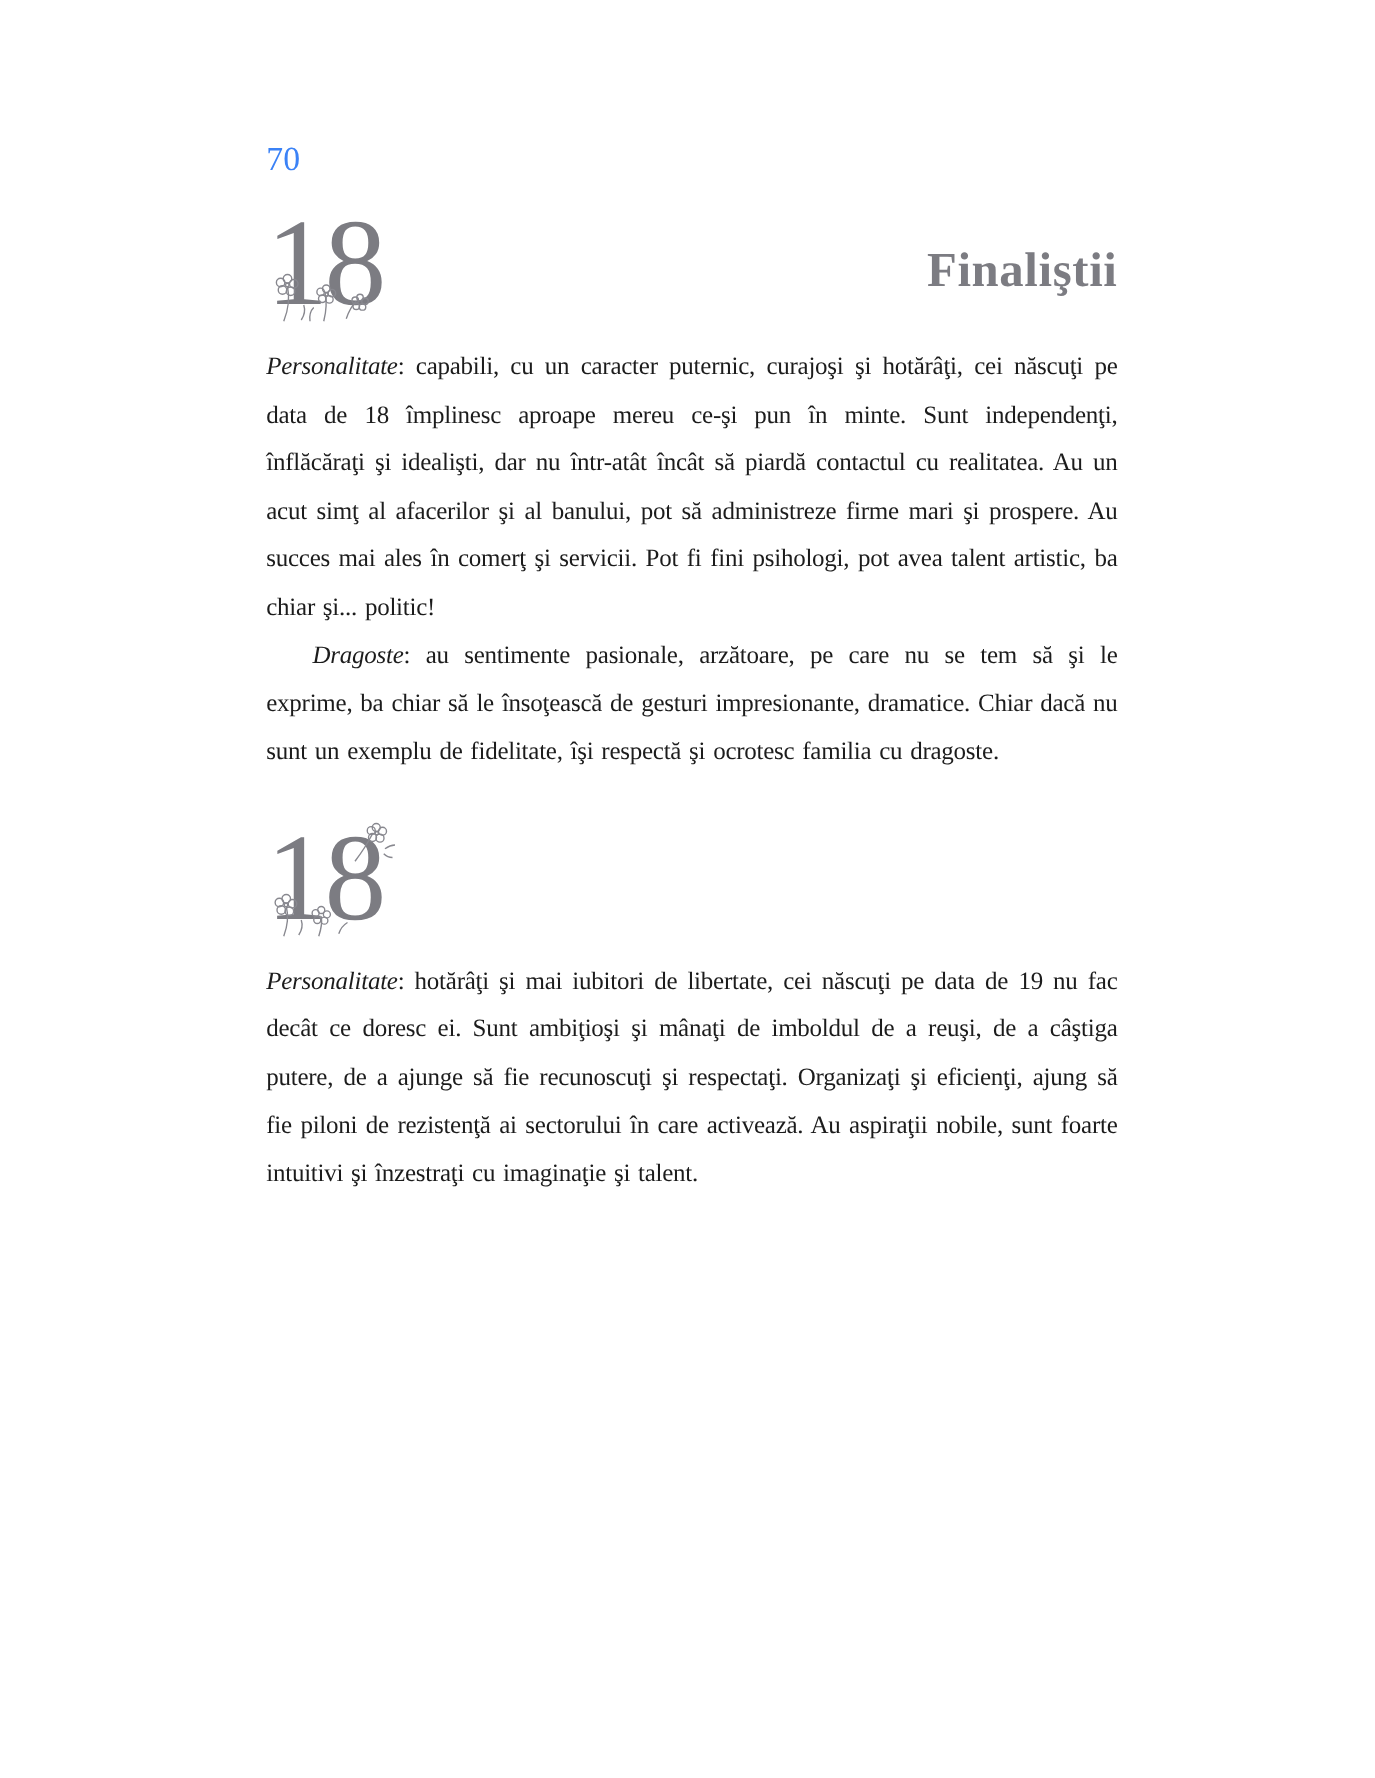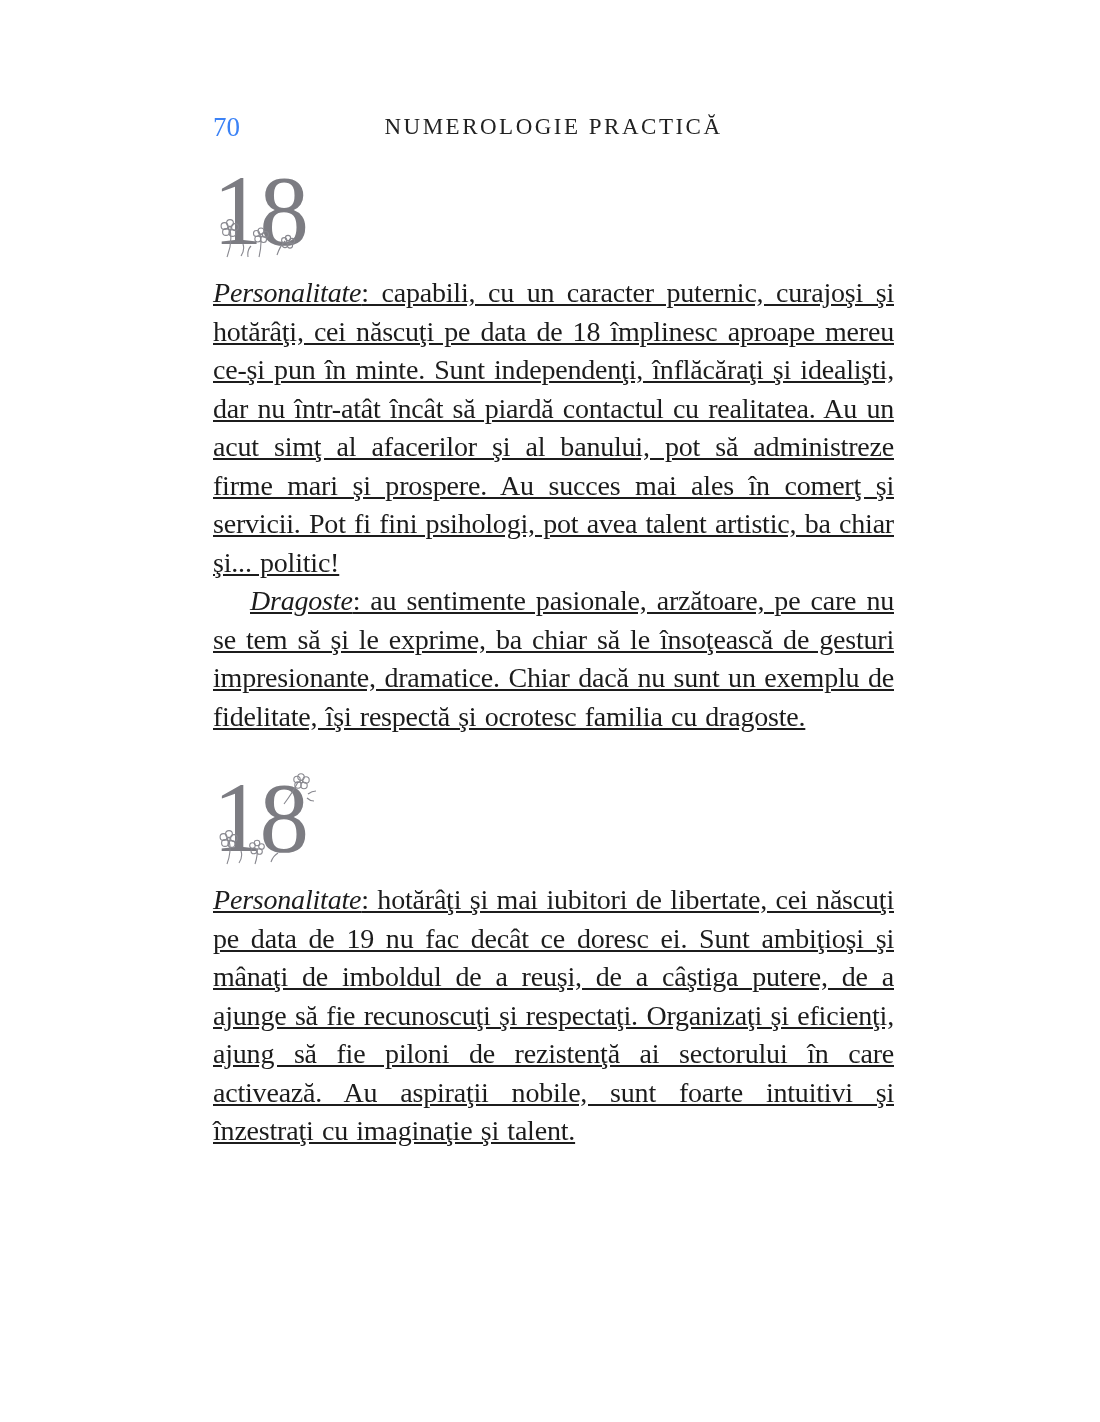--- a/index.html
+++ b/index.html
@@ -54,38 +54,36 @@
     font-weight: bold;
     color: #7c7c82;
     padding-bottom: 10px;
     padding-left: 8px;
     letter-spacing: 0.5px;
   }
   .body-text {
     margin-top: 25px;
   }
   .para {
-    font-size: 28px;
+    font-size: 20px;
     line-height: 38.5px;
     text-align: justify;
     letter-spacing: -0.2px;
     word-spacing: 1.5px;
-    text-decoration: underline;
   }
   .para.indented { text-indent: 37px; }
   .lead { font-style: italic; }
 </style>
 </head>
 <body>
 
 <div class="page-content">
 
   <div class="page-header">
     <span class="page-number">70</span>
-    <div class="running-title">NUMEROLOGIE PRACTICĂ</div>
   </div>
 
   <div class="section-heading first">
     <span class="big-number">
       <span>18</span>
       <svg class="ornament orn-bl" width="92" height="52" viewBox="0 0 92 52">
         <g stroke="#88888f" fill="none" stroke-width="1.1">
           <path d="M12 50 C16 40 17 32 15 22"></path>
           <circle cx="15" cy="16" r="3.4"></circle>
             <circle cx="20" cy="20" r="3.4"></circle>
@@ -103,20 +101,21 @@
           <path d="M62 48 C64 42 66 38 70 34"></path>
           <circle cx="73" cy="31" r="2.6"></circle>
             <circle cx="77" cy="34" r="2.6"></circle>
             <circle cx="75" cy="38.5" r="2.6"></circle>
             <circle cx="70" cy="38" r="2.6"></circle>
             <circle cx="69.2" cy="33.2" r="2.6"></circle>
           <path d="M26 49 q4 -6 2 -12 M33 50 q-1 -7 3 -11"></path>
         </g>
       </svg>
     </span>
+    <span class="section-title">Finaliştii</span>
   </div>
 
   <div class="body-text">
     <p class="para"><span class="lead">Personalitate</span><span>: capabili, cu un caracter puternic, curajoşi şi hotărâţi, cei născuţi pe data de 18 împlinesc aproape mereu ce-şi pun în minte. Sunt independenţi, înflăcăraţi şi idealişti, dar nu într-atât încât să piardă contactul cu realitatea. Au un acut simţ al afacerilor şi al banului, pot să administreze firme mari şi prospere. Au succes mai ales în comerţ şi servicii. Pot fi fini psihologi, pot avea talent artistic, ba chiar şi... politic!</span></p>
     <p class="para indented"><span class="lead">Dragoste</span><span>: au sentimente pasionale, arzătoare, pe care nu se tem să şi le exprime, ba chiar să le însoţească de gesturi impresionante, dramatice. Chiar dacă nu sunt un exemplu de fidelitate, îşi respectă şi ocrotesc familia cu dragoste.</span></p>
   </div>
 
   <div class="section-heading second">
     <span class="big-number">
       <span>18</span>

